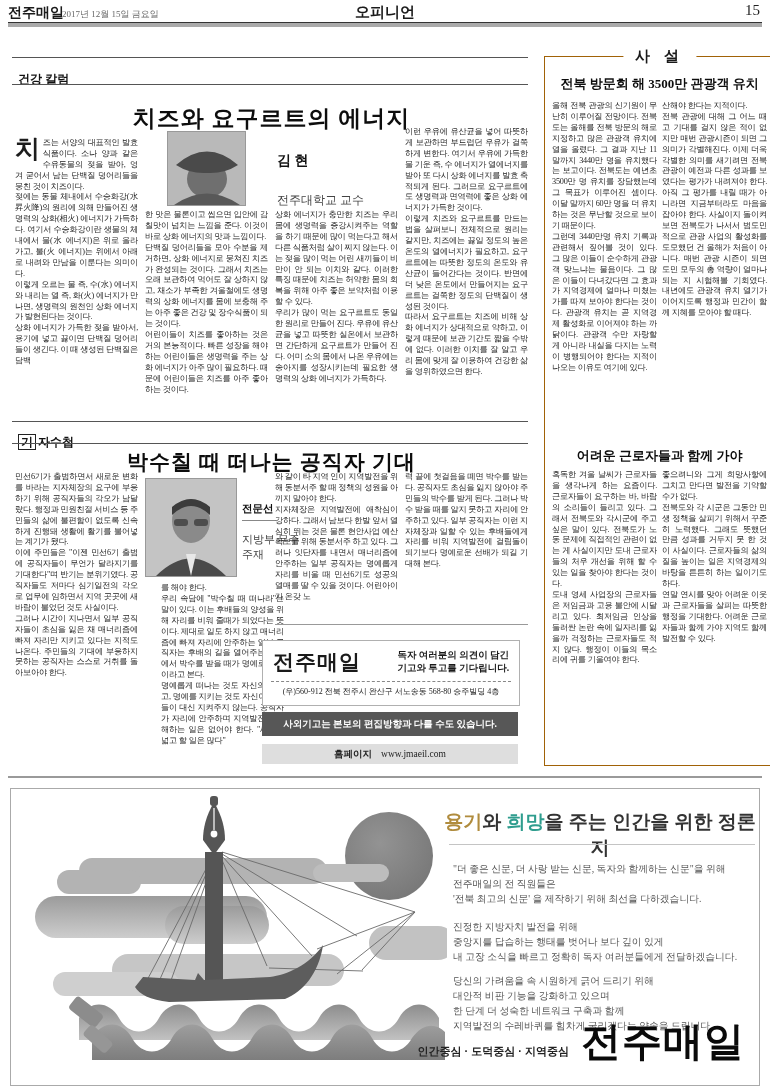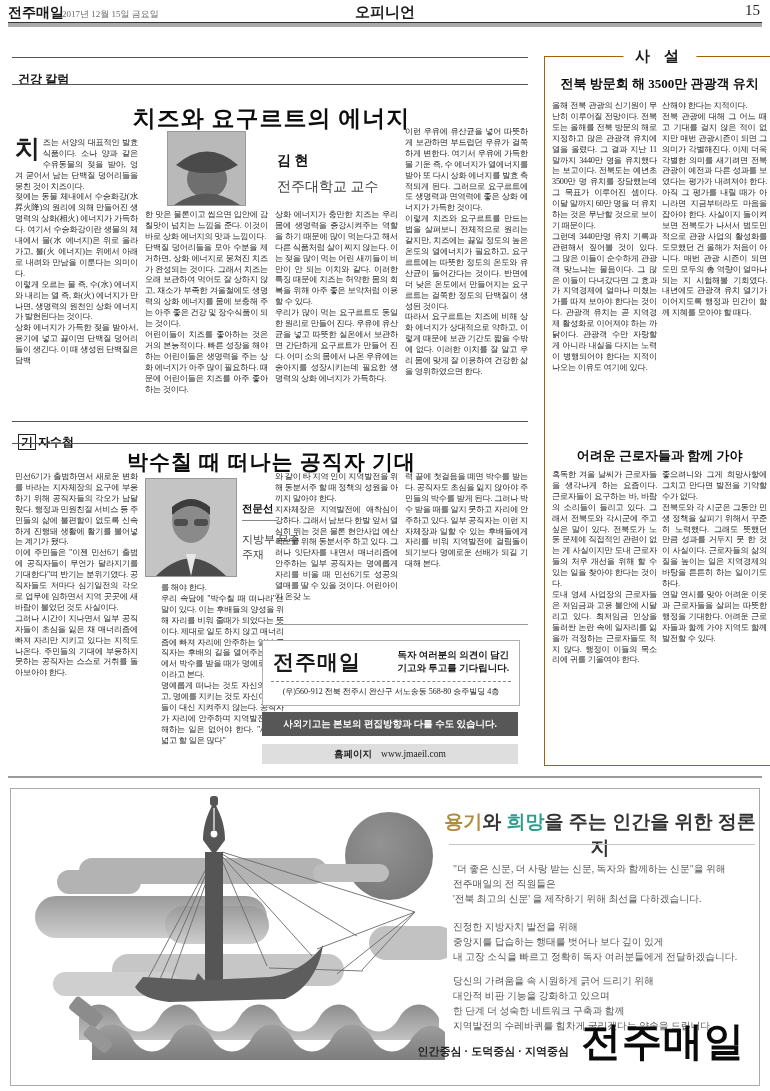--- a/index.html
+++ b/index.html
@@ -21,21 +21,21 @@
   .headline{left:15px;width:513px;text-align:center;font-weight:bold;color:#0d0d0d;}
   .h-health{top:103px;font-size:23px;letter-spacing:1px;}
   .h-rep{top:448px;font-size:21px;letter-spacing:1px;}
   
   .col{position:absolute;width:123px;font-size:8.2px;line-height:10.9px;text-align:justify;
        white-space:pre-line;overflow:hidden;color:#1c1c1c;letter-spacing:-0.2px;}
   .dropcap{float:left;font-size:25px;line-height:22px;font-weight:bold;padding-right:3px;}
   
   .photo{position:absolute;border:1px solid #999;overflow:hidden;background:linear-gradient(180deg,#9a9a9a,#c2c2c2);}
   .byline-name{font-weight:bold;font-size:14px;color:#111;}
-  .byline-title{font-size:14px;color:#444;margin-top:8px;}
+  .byline-title{font-size:12px;color:#444;margin-top:22px;}
   .mini-rule{width:34px;border-top:1px solid #888;margin:4px 0;}
   
   .ed-box{left:544px;top:56px;width:229px;height:708px;border:1px solid #a16207;}
   .ed-title{position:absolute;top:-10px;left:50%;transform:translateX(-50%);background:#fff;
             padding:0 12px;font-weight:bold;font-size:15px;letter-spacing:5px;white-space:nowrap;}
   .ed-head{position:absolute;left:0;width:100%;text-align:center;font-weight:bold;font-size:13px;color:#0d0d0d;}
   .ed-col{position:absolute;width:105px;font-size:8.2px;line-height:10.9px;text-align:justify;
           white-space:pre-line;overflow:hidden;color:#1c1c1c;letter-spacing:-0.2px;}
   
   .reader-box{left:262px;top:640px;width:256px;height:64px;border:1px solid #b0b0b0;background:#fff;}

